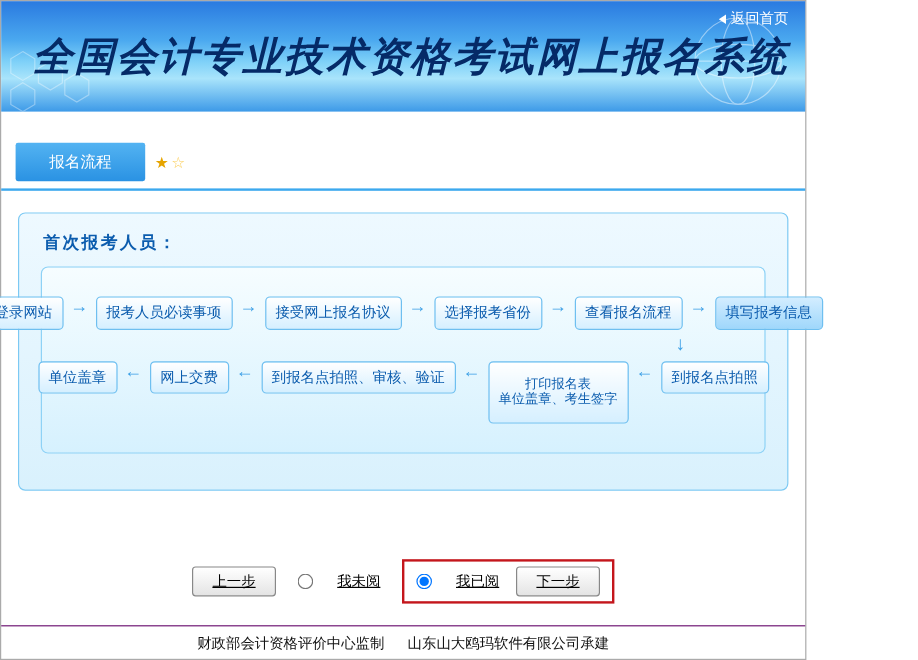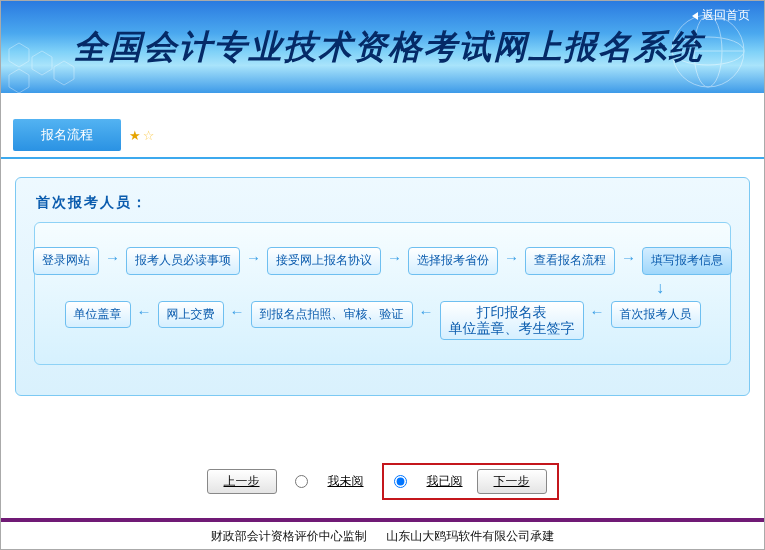--- a/index.html
+++ b/index.html
@@ -5,21 +5,21 @@
   * { box-sizing: border-box; margin: 0; padding: 0; }
   body {
     width: 765px;
     height: 550px;
     font-family: "SimSun", "宋体", sans-serif;
     font-size: 12px;
     background: #fff;
     overflow: hidden;
   }
   .page {
-    width: 765px;
+    width: 672px;
     height: 550px;
     border: 1px solid #aaa;
     background: #fff;
     display: flex;
     flex-direction: column;
   }
   
   .header-wrap {
     position: relative;
     height: 92px;
@@ -121,21 +121,21 @@
     color:#0b5cae;
     font-size:12px;
     padding:5px 8px;
     text-align:center;
     white-space:nowrap;
     line-height:1.3;
   }
   .step.highlight{
     background:linear-gradient(180deg,#d3edff,#9fd7fb);
   }
-  .step.two-line{ padding:2px 8px; font-size:14px; line-height:1.2;}
+  .step.two-line{ padding:12px 8px; font-size:11px; line-height:1.2;}
   .arrow{
     color:#3b9fe6;
     font-size:15px;
     padding:0 2px;
   }
   .down-arrow-row{
     display:flex;
     justify-content:flex-end;
     padding-right:56px;
     color:#3b9fe6;
@@ -174,21 +174,21 @@
     padding:4px 10px;
     display:flex;
     align-items:center;
     gap:14px;
   }
   .footer{
     text-align:center;
     font-size:12px;
     color:#111;
     padding:6px 0 4px 0;
-    border-top:4px solid #701a75;
+    border-top:1px solid #701a75;
   }
   .footer span{ margin:0 8px;}
 </style>
 </head>
 <body>
 
 <div class="page">
 
   <div class="header-wrap">
     <svg class="header-hexes" viewBox="0 0 110 55">
@@ -240,21 +240,21 @@
 
         <div class="flow-row">
           <div class="step">单位盖章</div>
           <span class="arrow">←</span>
           <div class="step">网上交费</div>
           <span class="arrow">←</span>
           <div class="step">到报名点拍照、审核、验证</div>
           <span class="arrow">←</span>
           <div class="step two-line">打印报名表<br>单位盖章、考生签字</div>
           <span class="arrow">←</span>
-          <div class="step">首次报考人员</div>
+          <div class="step">到报名点拍照</div>
         </div>
 
       </div>
     </div>
 
     <div class="controls">
       <button class="btn">上一步</button>
       <label class="radiolabel">
         <input type="radio" name="readstate" style="">
         <span>我未阅</span>

